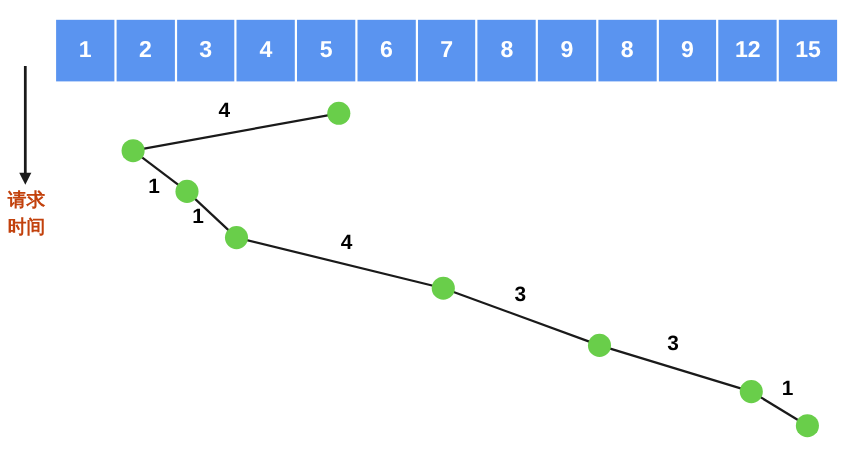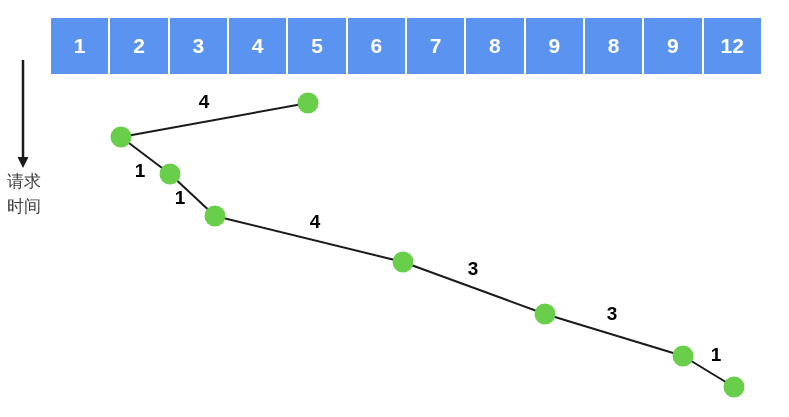--- a/index.html
+++ b/index.html
@@ -38,23 +38,23 @@
     width: 789px;
     height: 417px;
   }
   .time-label {
     position: absolute;
     left: 0;
     top: 169px;
     width: 48px;
     text-align: center;
     font-size: 17px;
-    font-weight: normal;
+    font-weight: bold;
     line-height: 25px;
-    color: #404040;
+    color: #c2410c;
   }
   .seek-label {
     font-size: 19px;
     font-weight: bold;
   }
 </style>
 </head>
 <body>
 
 <div class="canvas">
@@ -65,20 +65,21 @@
       <div class="track-cell">3</div>
       <div class="track-cell">4</div>
       <div class="track-cell">5</div>
       <div class="track-cell">6</div>
       <div class="track-cell">7</div>
       <div class="track-cell">8</div>
       <div class="track-cell">9</div>
       <div class="track-cell">8</div>
       <div class="track-cell">9</div>
       <div class="track-cell">12</div>
+      <div class="track-cell">15</div>
     </div>
 
   <svg class="plot-svg" id="plot" viewBox="0 0 789 417">
       <line x1="23" y1="60" x2="23" y2="159" stroke="#1A1A1A" stroke-width="2.5"></line>
       <polygon points="17.5,157 28.5,157 23,168" fill="#1A1A1A"></polygon>
       <line x1="308" y1="103" x2="121" y2="137" stroke="#1A1A1A" stroke-width="2"></line>
       <line x1="121" y1="137" x2="170" y2="174" stroke="#1A1A1A" stroke-width="2"></line>
       <line x1="170" y1="174" x2="215" y2="216" stroke="#1A1A1A" stroke-width="2"></line>
       <line x1="215" y1="216" x2="403" y2="262" stroke="#1A1A1A" stroke-width="2"></line>
       <line x1="403" y1="262" x2="545" y2="314" stroke="#1A1A1A" stroke-width="2"></line>

